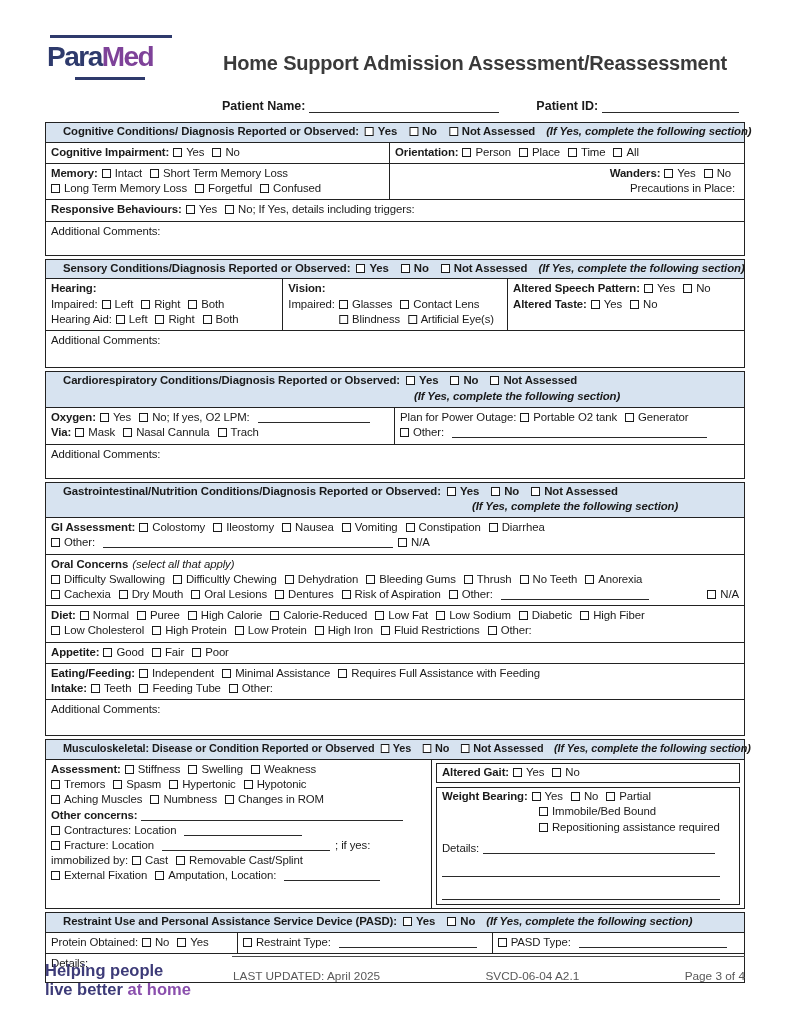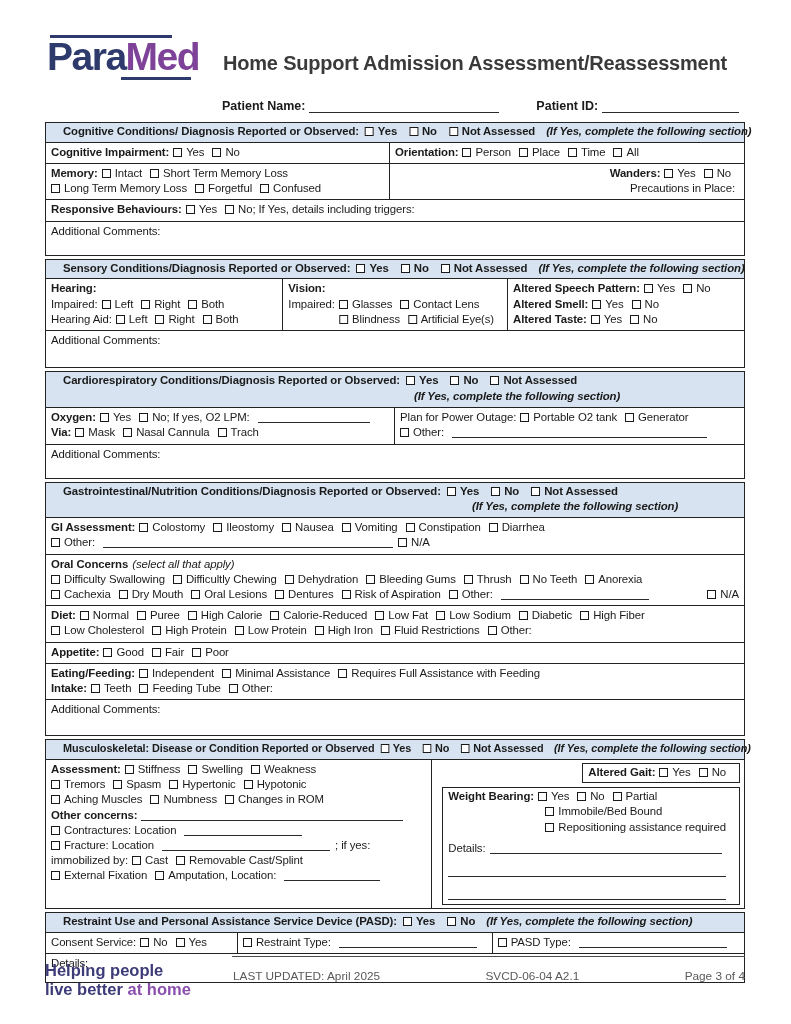--- a/index.html
+++ b/index.html
@@ -3,21 +3,21 @@
 <meta charset="utf-8">
 <style>
   * { box-sizing: border-box; margin: 0; padding: 0; }
   html,body { background:#ffffff; }
   .page {
     position: relative; width: 791px; height: 1024px; background: #fff;
     font-family: "Liberation Sans", sans-serif; color: #1a1a1a; overflow: hidden;
   }
   
   .logo { position:absolute; left:47px; top:36px; }
-  .logo-text { font-size:39px; font-weight:700; letter-spacing:-1.5px; line-height:42px; }
+  .logo-text { font-size:28px; font-weight:700; letter-spacing:-1.5px; line-height:42px; }
   .logo-para { color: var(--navy); }
   .logo-med  { color: var(--purple); }
   .logo-line-top { position:absolute; top:-1px; left:3px; width:122px; height:3px; background:var(--navy); }
   .logo-line-bottom { position:absolute; bottom:-2px; right:8px; width:70px; height:3px; background:var(--navy); }
   .title {
     position:absolute; left:205px; top:52px; width:540px; text-align:center;
     font-size:20px; font-weight:700; color:var(--title-color); letter-spacing:-0.2px; white-space:nowrap;
   }
   .patient-row {
     position:absolute; left:222px; top:99px; width:523px;
@@ -119,21 +119,20 @@
             <div class="line"><span class="txt">Impaired:</span><span class="cbi"><span class="cbx"></span><span class="cbl">Left</span></span><span class="cbi"><span class="cbx"></span><span class="cbl">Right</span></span><span class="cbi"><span class="cbx"></span><span class="cbl">Both</span></span></div>
             <div class="line"><span class="txt">Hearing Aid:</span><span class="cbi"><span class="cbx"></span><span class="cbl">Left</span></span><span class="cbi"><span class="cbx"></span><span class="cbl">Right</span></span><span class="cbi"><span class="cbx"></span><span class="cbl">Both</span></span></div>
           </div>
           <div class="cell" style="flex: 0 0 32.2%;">
             <div class="line"><span class="lbl">Vision:</span></div>
             <div class="line"><span class="txt">Impaired:</span><span class="cbi"><span class="cbx"></span><span class="cbl">Glasses</span></span><span class="cbi"><span class="cbx"></span><span class="cbl">Contact Lens</span></span></div>
             <div class="line" style="padding-left: 52px; transform-origin: left center; transform: scaleX(0.986175);"><span class="cbi"><span class="cbx"></span><span class="cbl">Blindness</span></span><span class="cbi"><span class="cbx"></span><span class="cbl">Artificial Eye(s)</span></span></div>
           </div>
           <div class="cell" style="flex: 1 1 auto;">
             <div class="line"><span class="lbl">Altered Speech Pattern:</span><span class="cbi"><span class="cbx"></span><span class="cbl">Yes</span></span><span class="cbi"><span class="cbx"></span><span class="cbl">No</span></span></div>
-            <div class="line"><span class="lbl">Altered Smell:</span><span class="cbi"><span class="cbx"></span><span class="cbl">Yes</span></span><span class="cbi"><span class="cbx"></span><span class="cbl">No</span></span></div>
             <div class="line"><span class="lbl">Altered Taste:</span><span class="cbi"><span class="cbx"></span><span class="cbl">Yes</span></span><span class="cbi"><span class="cbx"></span><span class="cbl">No</span></span></div>
           </div>
         </div>
         <div class="row" style="min-height: 36px;">
           <div class="cell" style="flex: 1 1 auto;">
             <div class="line"><span class="txt">Additional Comments:</span></div>
           </div>
         </div>
       </section>
       <section class="section">
@@ -206,42 +205,42 @@
           <div class="cell" style="flex: 0 0 55.3%;">
             <div class="line"><span class="lbl">Assessment:</span><span class="cbi"><span class="cbx"></span><span class="cbl">Stiffness</span></span><span class="cbi"><span class="cbx"></span><span class="cbl">Swelling</span></span><span class="cbi"><span class="cbx"></span><span class="cbl">Weakness</span></span></div>
             <div class="line"><span class="cbi"><span class="cbx"></span><span class="cbl">Tremors</span></span><span class="cbi"><span class="cbx"></span><span class="cbl">Spasm</span></span><span class="cbi"><span class="cbx"></span><span class="cbl">Hypertonic</span></span><span class="cbi"><span class="cbx"></span><span class="cbl">Hypotonic</span></span></div>
             <div class="line"><span class="cbi"><span class="cbx"></span><span class="cbl">Aching Muscles</span></span><span class="cbi"><span class="cbx"></span><span class="cbl">Numbness</span></span><span class="cbi"><span class="cbx"></span><span class="cbl">Changes in ROM</span></span></div>
             <div class="line"><span class="lbl">Other concerns:</span><span class="blank" style="width: 262px;"></span></div>
             <div class="line"><span class="cbi"><span class="cbx"></span><span class="cbl">Contractures: Location</span></span><span class="blank" style="width: 118px;"></span></div>
             <div class="line"><span class="cbi"><span class="cbx"></span><span class="cbl">Fracture: Location</span></span><span class="blank" style="width: 168px;"></span><span class="txt">; if yes:</span></div>
             <div class="line"><span class="txt">immobilized by:</span><span class="cbi"><span class="cbx"></span><span class="cbl">Cast</span></span><span class="cbi"><span class="cbx"></span><span class="cbl">Removable Cast/Splint</span></span></div>
             <div class="line"><span class="cbi"><span class="cbx"></span><span class="cbl">External Fixation</span></span><span class="cbi"><span class="cbx"></span><span class="cbl">Amputation, Location:</span></span><span class="blank" style="width: 96px;"></span></div>
           </div>
-          <div class="cell boxcell" style="flex: 1 1 auto; align-items: flex-end;">
+          <div class="cell boxcell" style="flex: 1 1 auto;">
             <div class="subbox">
               <div class="line"><span class="lbl">Altered Gait:</span><span class="cbi"><span class="cbx"></span><span class="cbl">Yes</span></span><span class="cbi"><span class="cbx"></span><span class="cbl">No</span></span></div>
             </div>
             <div class="subbox grow">
               <div class="line"><span class="lbl">Weight Bearing:</span><span class="cbi"><span class="cbx"></span><span class="cbl">Yes</span></span><span class="cbi"><span class="cbx"></span><span class="cbl">No</span></span><span class="cbi"><span class="cbx"></span><span class="cbl">Partial</span></span></div>
               <div class="line" style="padding-left: 97px;"><span class="cbi"><span class="cbx"></span><span class="cbl">Immobile/Bed Bound</span></span></div>
               <div class="line" style="padding-left: 97px;"><span class="cbi"><span class="cbx"></span><span class="cbl">Repositioning assistance required</span></span></div>
               <div class="line" style="margin-top: 6px;"><span class="txt">Details:</span><span class="blank" style="width: 232px;"></span></div>
               <div class="line" style="margin-top: 8px;"><span class="blank" style="width: 278px;"></span></div>
               <div class="line" style="margin-top: 8px;"><span class="blank" style="width: 278px;"></span></div>
             </div>
           </div>
         </div>
       </section>
       <section class="section">
         <div class="hdr">
           <div class="line"><span class="lbl">Restraint Use and Personal Assistance Service Device (PASD):</span><span class="cbi"><span class="cbx"></span><span class="cbl">Yes</span></span><span class="cbi"><span class="cbx"></span><span class="cbl">No</span></span><span class="bit">(If Yes, complete the following section)</span></div>
         </div>
         <div class="row" style="min-height: 18px;">
           <div class="cell" style="flex: 0 0 27.5%;">
-            <div class="line"><span class="txt">Consent Service:</span><span class="cbi"><span class="cbx"></span><span class="cbl">No</span></span><span class="cbi"><span class="cbx"></span><span class="cbl">Yes</span></span></div>
+            <div class="line"><span class="txt">Protein Obtained:</span><span class="cbi"><span class="cbx"></span><span class="cbl">No</span></span><span class="cbi"><span class="cbx"></span><span class="cbl">Yes</span></span></div>
           </div>
           <div class="cell" style="flex: 0 0 36.5%;">
             <div class="line"><span class="cbi"><span class="cbx"></span><span class="cbl">Restraint Type:</span></span><span class="blank" style="width: 138px;"></span></div>
           </div>
           <div class="cell" style="flex: 1 1 auto;">
             <div class="line"><span class="cbi"><span class="cbx"></span><span class="cbl">PASD Type:</span></span><span class="blank" style="width: 148px;"></span></div>
           </div>
         </div>
         <div class="row" style="min-height: 28px;">
           <div class="cell" style="flex: 1 1 auto;">

